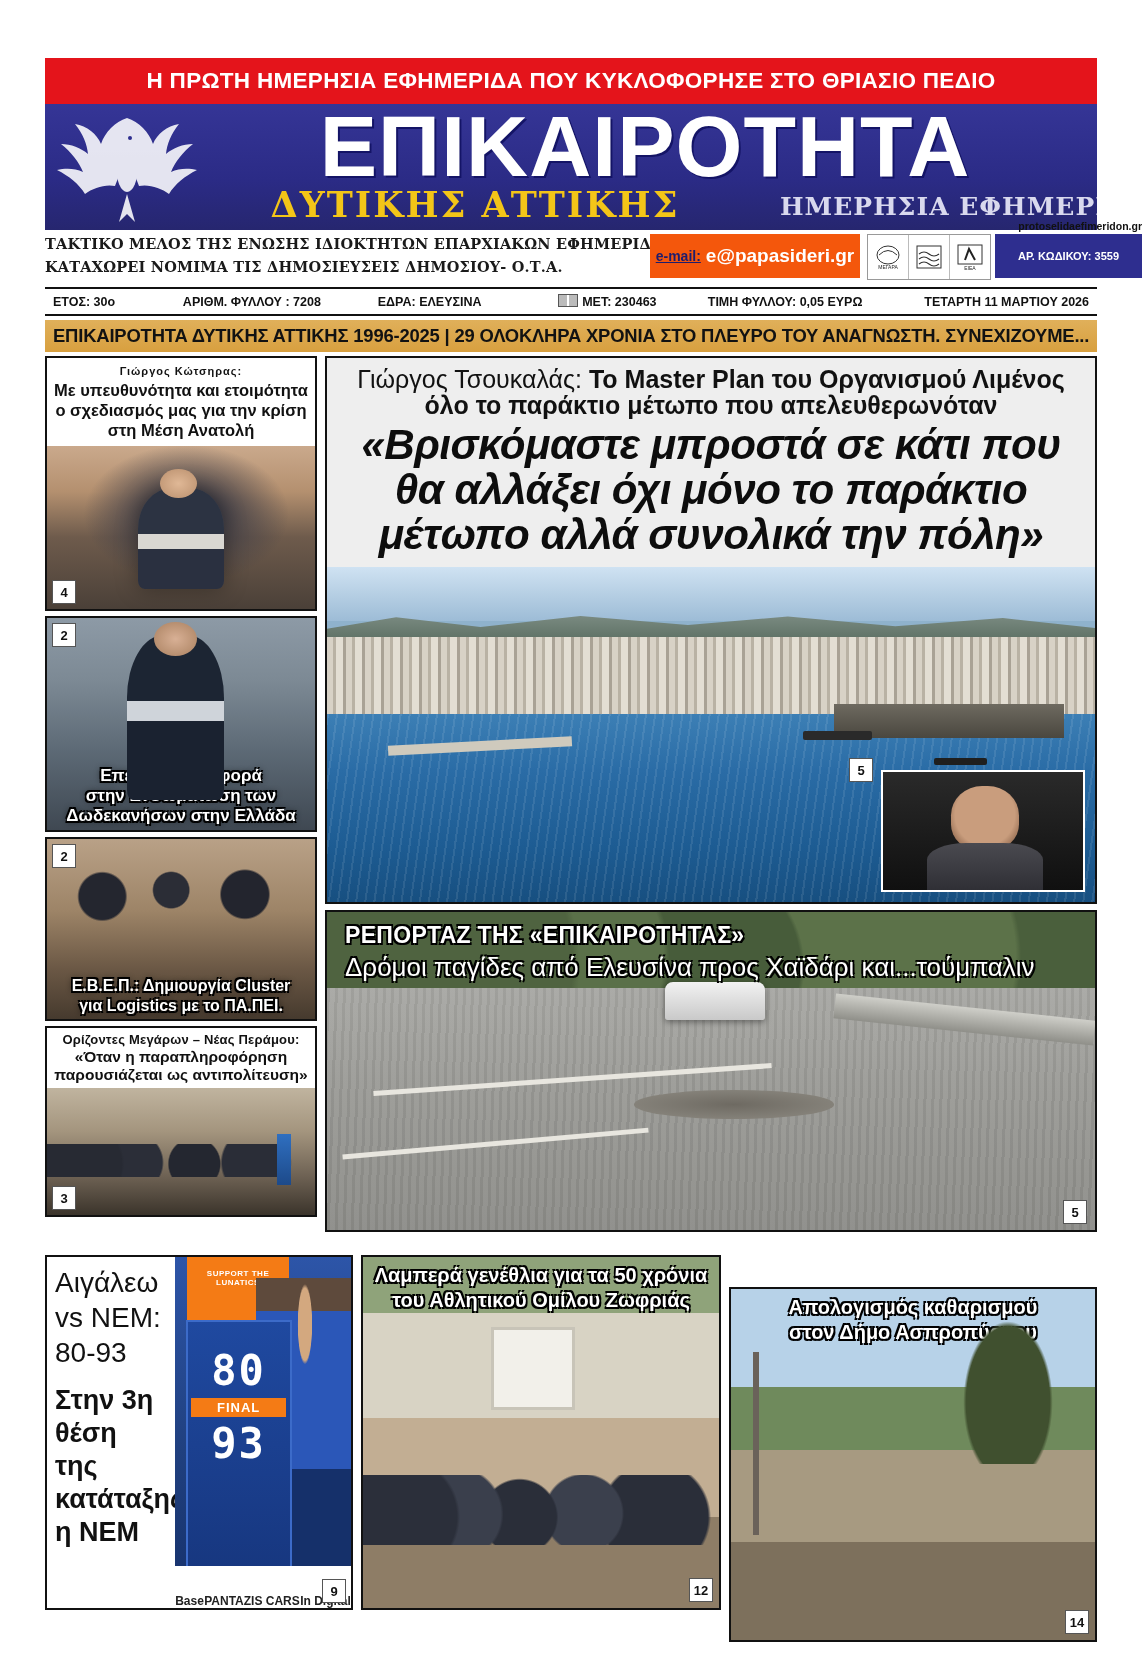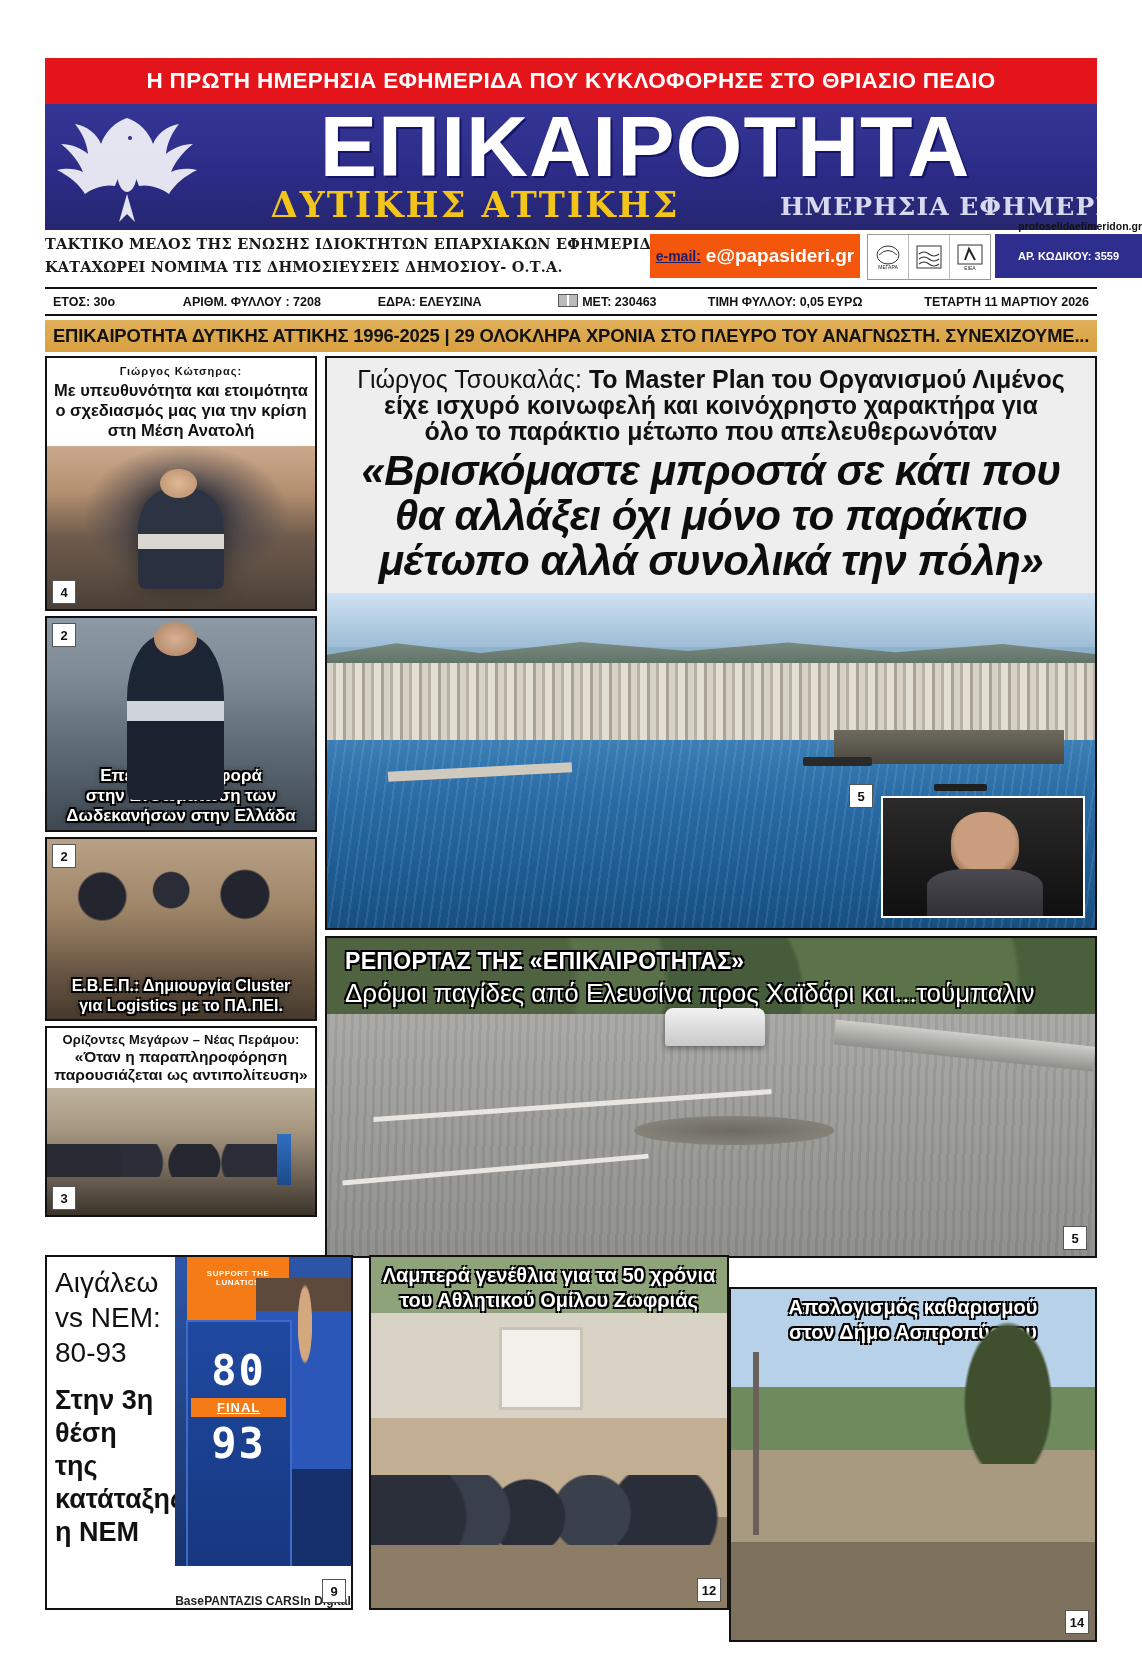--- a/index.html
+++ b/index.html
@@ -435,39 +435,39 @@
   }
   .bb1 .num{
     text-align:center;color:#fff;font-weight:bold;
     font-family:"DejaVu Sans Mono","Liberation Mono",monospace;
     font-size:42px;line-height:46px;letter-spacing:2px;
   }
   .bb1 .num.n1{margin-top:26px;}
   .bb1 .finalchip{
     width:62%;margin:4px auto;background:#f47b15;color:#fff;
     font-size:13px;font-weight:bold;text-align:center;padding:2px 16px;
-    font-family:"Liberation Sans",sans-serif;letter-spacing:1px;text-decoration:underline;
+    font-family:"Liberation Sans",sans-serif;letter-spacing:1px;
   }
   .bb1 .player{
     position:absolute;right:-4%;top:6%;width:58%;height:94%;
     background:
       radial-gradient(ellipse at 48% 14%,#d3a87f 0 9%,rgba(0,0,0,0) 10%),
       linear-gradient(180deg,#5e4a3c 0 10%, #2b57b8 10% 58%, #15306a 58% 100%);
   }
   .bb1 .ball{
     position:absolute;left:26%;bottom:28%;width:34px;height:34px;border-radius:50%;
     background:radial-gradient(circle at 35% 32%,#f49a34,#c4681a);
   }
   .bb1 .footer{
     position:absolute;left:0;bottom:0;width:100%;height:12%;
     background:#ffffff;display:flex;align-items:flex-end;justify-content:space-around;
     font-size:12px;font-weight:bold;color:#222;font-family:"Liberation Sans",sans-serif;
   }
 
-  .bb2{left:324px;top:0;width:360px;height:355px;}
+  .bb2{left:316px;top:0;width:360px;height:355px;}
   .bb3{left:684px;top:0;width:368px;height:355px;margin-top:32px;}
 
   .bb-photo{position:relative;width:100%;height:100%;}
   .ph-gym{
     background:linear-gradient(180deg,#8fa37a 0 16%,#d8d3c4 16% 46%,#c2ae93 46% 74%,#8e7d66 74% 100%);
   }
   .ph-gym:after{
     content:"";position:absolute;left:36%;top:20%;width:22%;height:22%;
     background:#f2f0ea;border:3px solid #c8c4b8;
   }
@@ -630,21 +630,20 @@
 
   </div>
 
   <div class="maincol">
 
     <div class="mbox">
       <div class="main-head">
         <div class="main-kicker">
           <span>Γιώργος Τσουκαλάς:</span>
           <b>Το Master Plan του Οργανισμού Λιμένος</b>
-          <div class="ln2">είχε ισχυρό κοινωφελή και κοινόχρηστο χαρακτήρα για</div>
           <div class="ln3">όλο το παράκτιο μέτωπο που απελευθερωνόταν</div>
         </div>
         <div class="main-title">
           <div>«Βρισκόμαστε μπροστά σε κάτι που</div>
           <div>θα αλλάξει όχι μόνο το παράκτιο</div>
           <div>μέτωπο αλλά συνολικά την πόλη»</div>
         </div>
       </div>
       <div class="main-photo">
         <div class="sky"></div>

